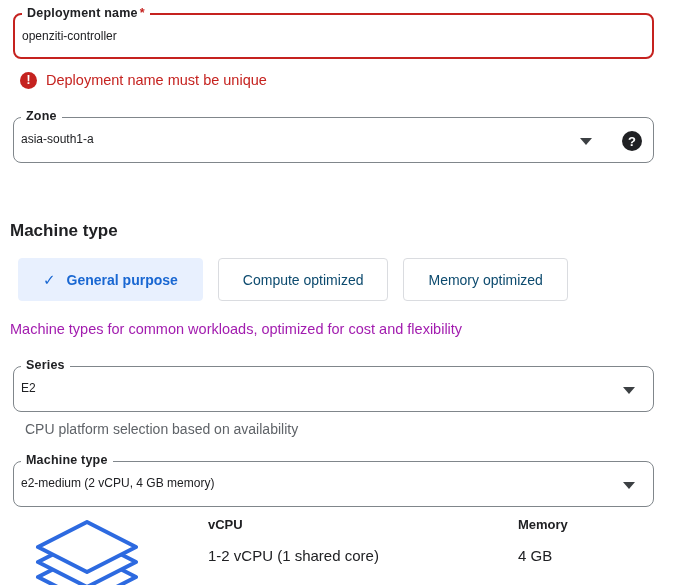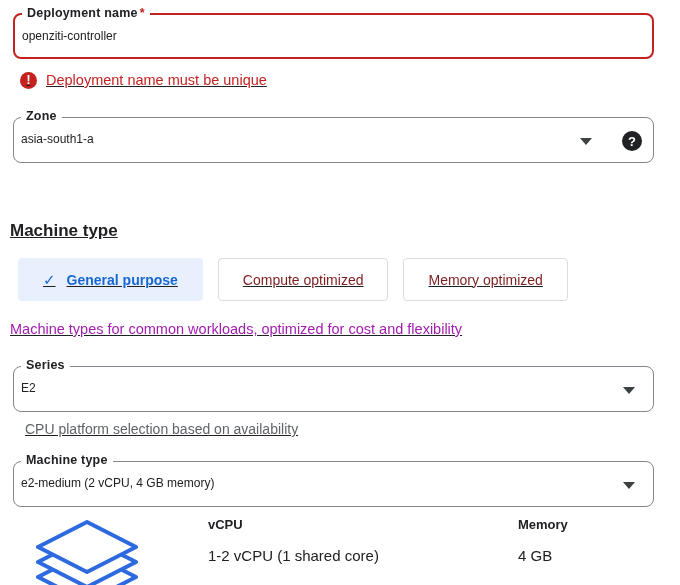--- a/index.html
+++ b/index.html
@@ -1,18 +1,18 @@
 <!DOCTYPE html>
 <html><head>
 <meta charset="utf-8">
 <style>
   * { margin:0; padding:0; box-sizing:border-box; }
   html,body { width:680px; height:585px; background:#fff; overflow:hidden;
     font-family:"Liberation Sans","DejaVu Sans",sans-serif; color:#202124; }
-  .page { position:absolute; left:13px; top:0; width:641px;text-decoration:underline; }
+  .page { position:absolute; left:13px; top:0; width:641px; }
 
   
   .field { position:relative; height:46px; border:1px solid #80868b;
     border-radius:8px; background:#fff; cursor:pointer; }
   .field.error { border:2px solid #c5221f; }
   .flabel { position:absolute; top:-9px; left:7px; background:#fff;
     padding:0 5px; font-size:12.5px; font-weight:bold; color:#202124;
     letter-spacing:.2px; line-height:15px; white-space:nowrap; }
   .flabel .req { color:#c5221f; margin-left:2px; }
   .fvalue { position:absolute; left:7px; top:14px; font-size:12px; color:#202124; }
@@ -32,21 +32,21 @@
     color:#fff; font-size:12px; font-weight:bold; display:flex;
     align-items:center; justify-content:center; flex:0 0 auto; }
   .error-text { color:#c5221f; font-size:14.5px; }
   .field-zone { margin-top:28px; }
 
   .section-heading { margin-top:57px; margin-left:-3px; font-size:17px;
     line-height:22px; font-weight:bold; color:#202124; }
 
   .tabs { margin-top:16px; margin-left:5px; display:flex; gap:15px; }
   .tab { height:43px; border:1px solid #dadce0; border-radius:4px; background:#fff;
-    color:#7f1d1d; font-size:14px; font-family:inherit; display:flex;
+    color:#0c4a6e; font-size:14px; font-family:inherit; display:flex;
     align-items:center; justify-content:center; gap:11px; padding:0 24px;
     cursor:pointer; white-space:nowrap; }
   .tab.selected { background:#e8f0fe; border-color:#e8f0fe; color:#1967d2;
     font-weight:bold; }
   .tab .check { color:#1967d2; font-size:15px; font-weight:bold; }
 
   .desc { margin-top:20px; margin-left:-3px; font-size:14.5px; color:#a21caf;
     line-height:16px; }
   .field-series { margin-top:29px; }
   .helper { margin-top:9px; margin-left:12px; font-size:14px; color:#5f6368;

